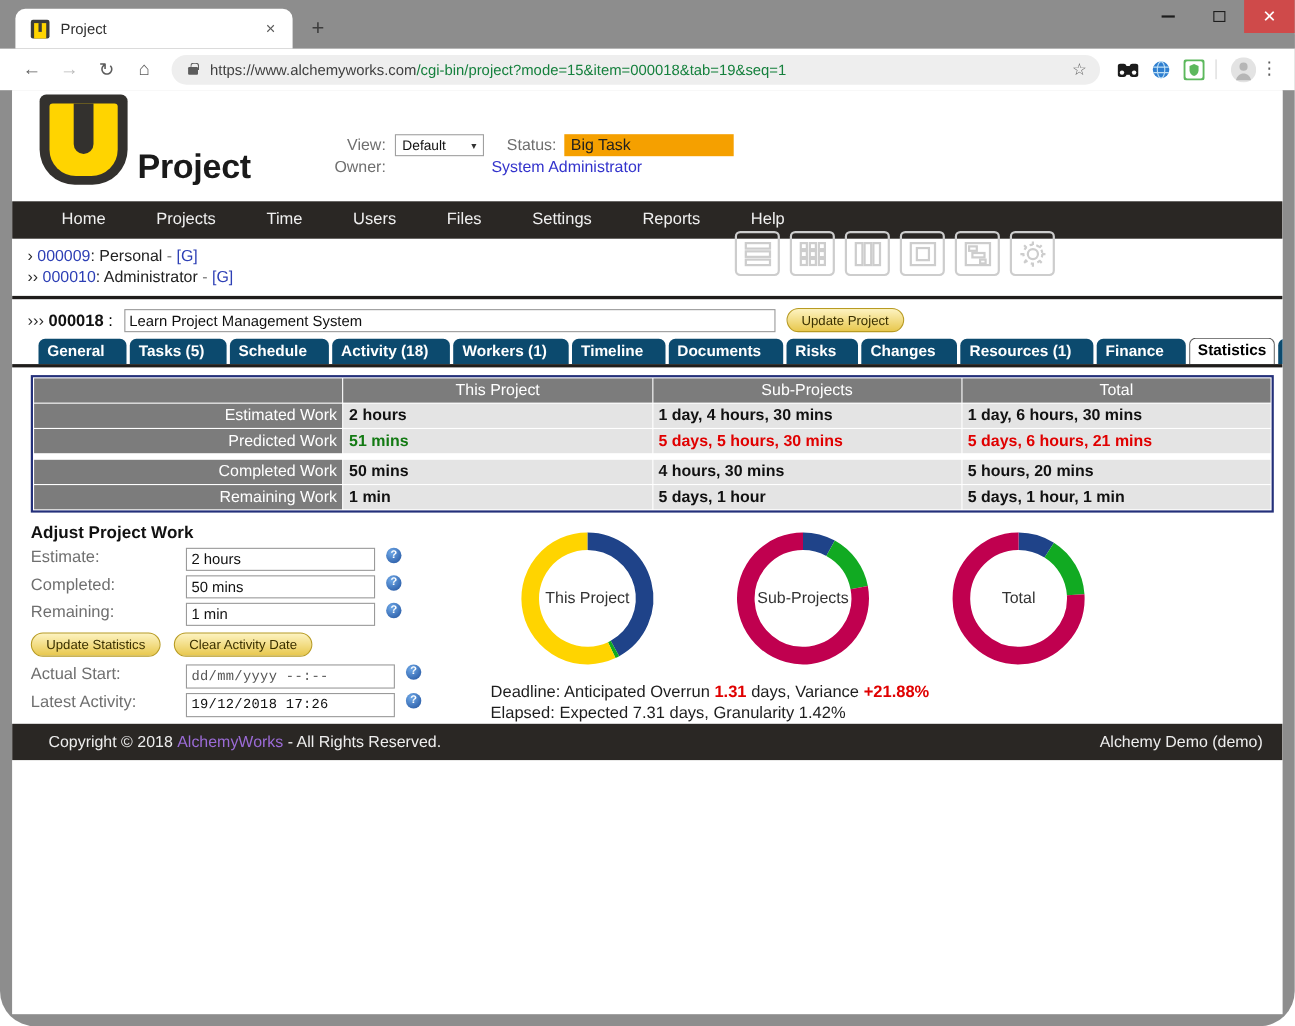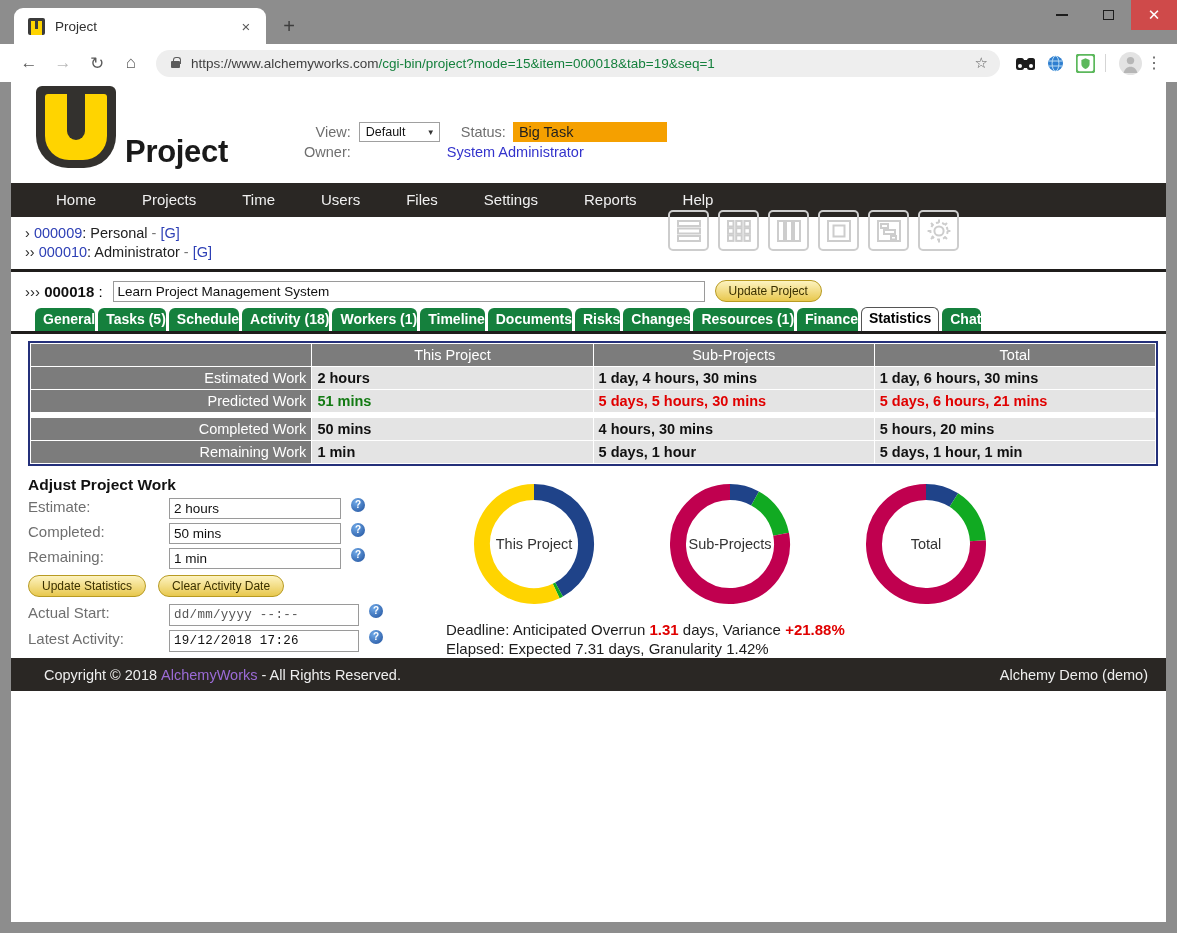--- a/index.html
+++ b/index.html
@@ -10,21 +10,21 @@
     background: #ffffff;
     font-family: "Liberation Sans", sans-serif;
     overflow: hidden;
   }
 
   
   .browser-frame {
     position: absolute; left: 0; top: 0;
     width: 1177px; height: 933px;
     background: #8d8d8d;
-    display: flex; flex-direction: column;
+    display: flex; flex-direction: column; border-radius: 32px;
   }
   .titlebar {
     height: 44px; position: relative; flex: none;
     background: #8d8d8d;
   }
   .tabstrip {
     position: absolute; left: 14px; top: 8px;
     display: flex; align-items: flex-end;
   }
   .btab {
@@ -247,24 +247,24 @@
     font-family: "Liberation Sans", sans-serif;
   }
 
   .tabs {
     display: flex; align-items: flex-end;
     padding-left: 24px; gap: 3px;
     border-bottom: 3px solid #1f1d1b;
     height: 26px;
   }
   .tab {
-    background: #15803d; color: #ffffff;
+    background: #0c4a6e; color: #ffffff;
     font-size: 14px; font-weight: bold;
     border-radius: 6px 6px 0 0;
-    padding: 2px 0 3px 8px;
+    padding: 2px 20px 3px 8px;
     line-height: 18px; white-space: nowrap;
   }
   .tab.active {
     background: #ffffff; color: #000000;
     border: 1px solid #555; border-bottom: none;
     padding: 1px 7px 4px 7px;
   }
 
   
   .stats-wrap { padding: 7px 12px 0 17px; }

